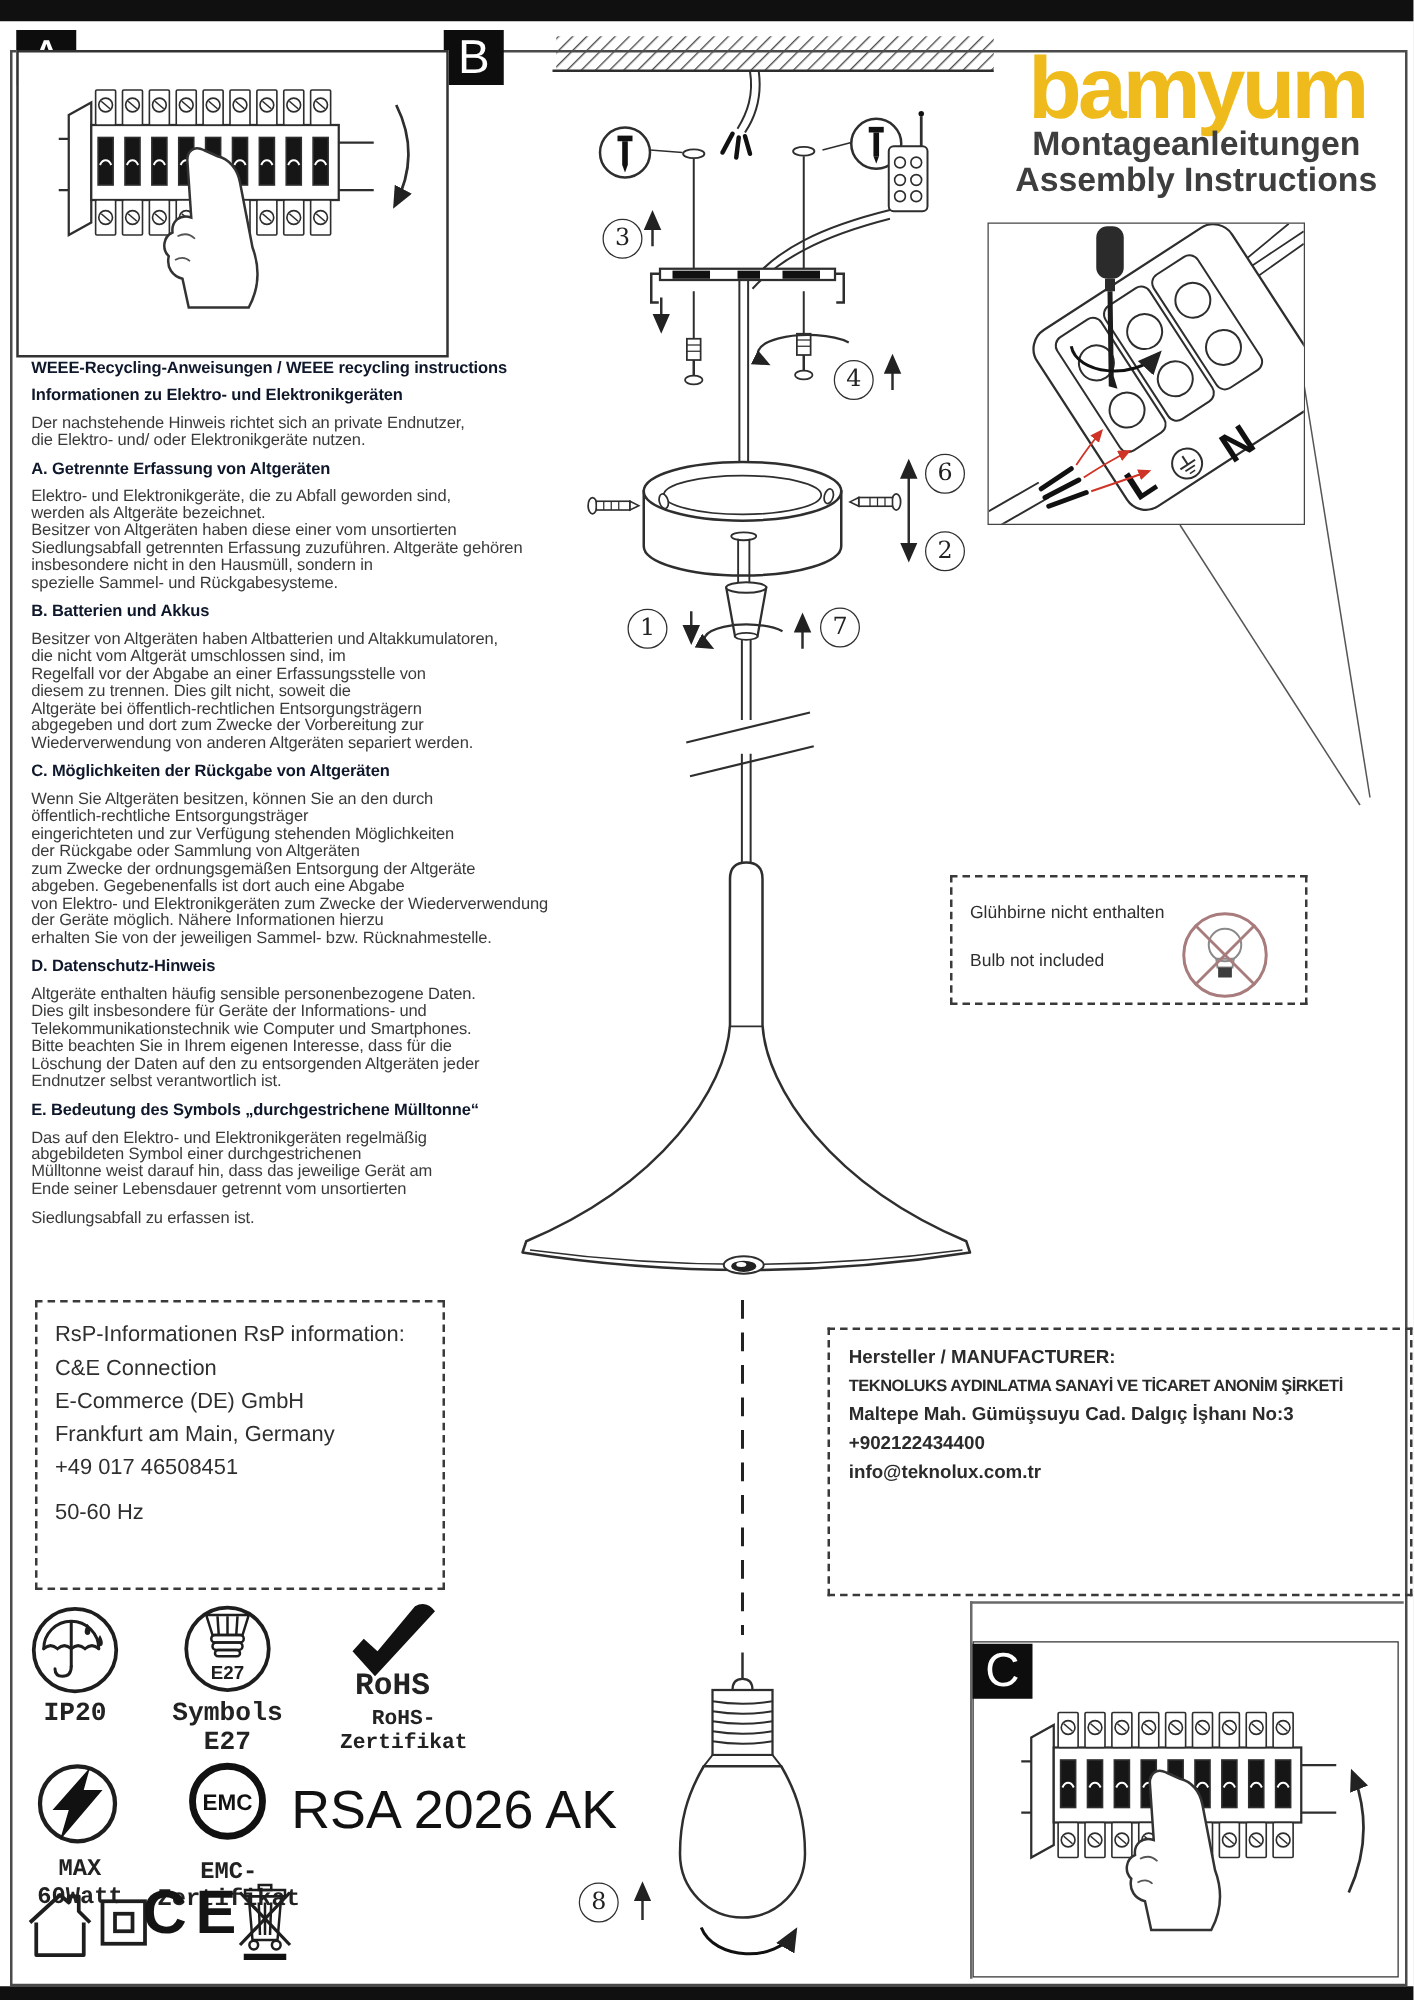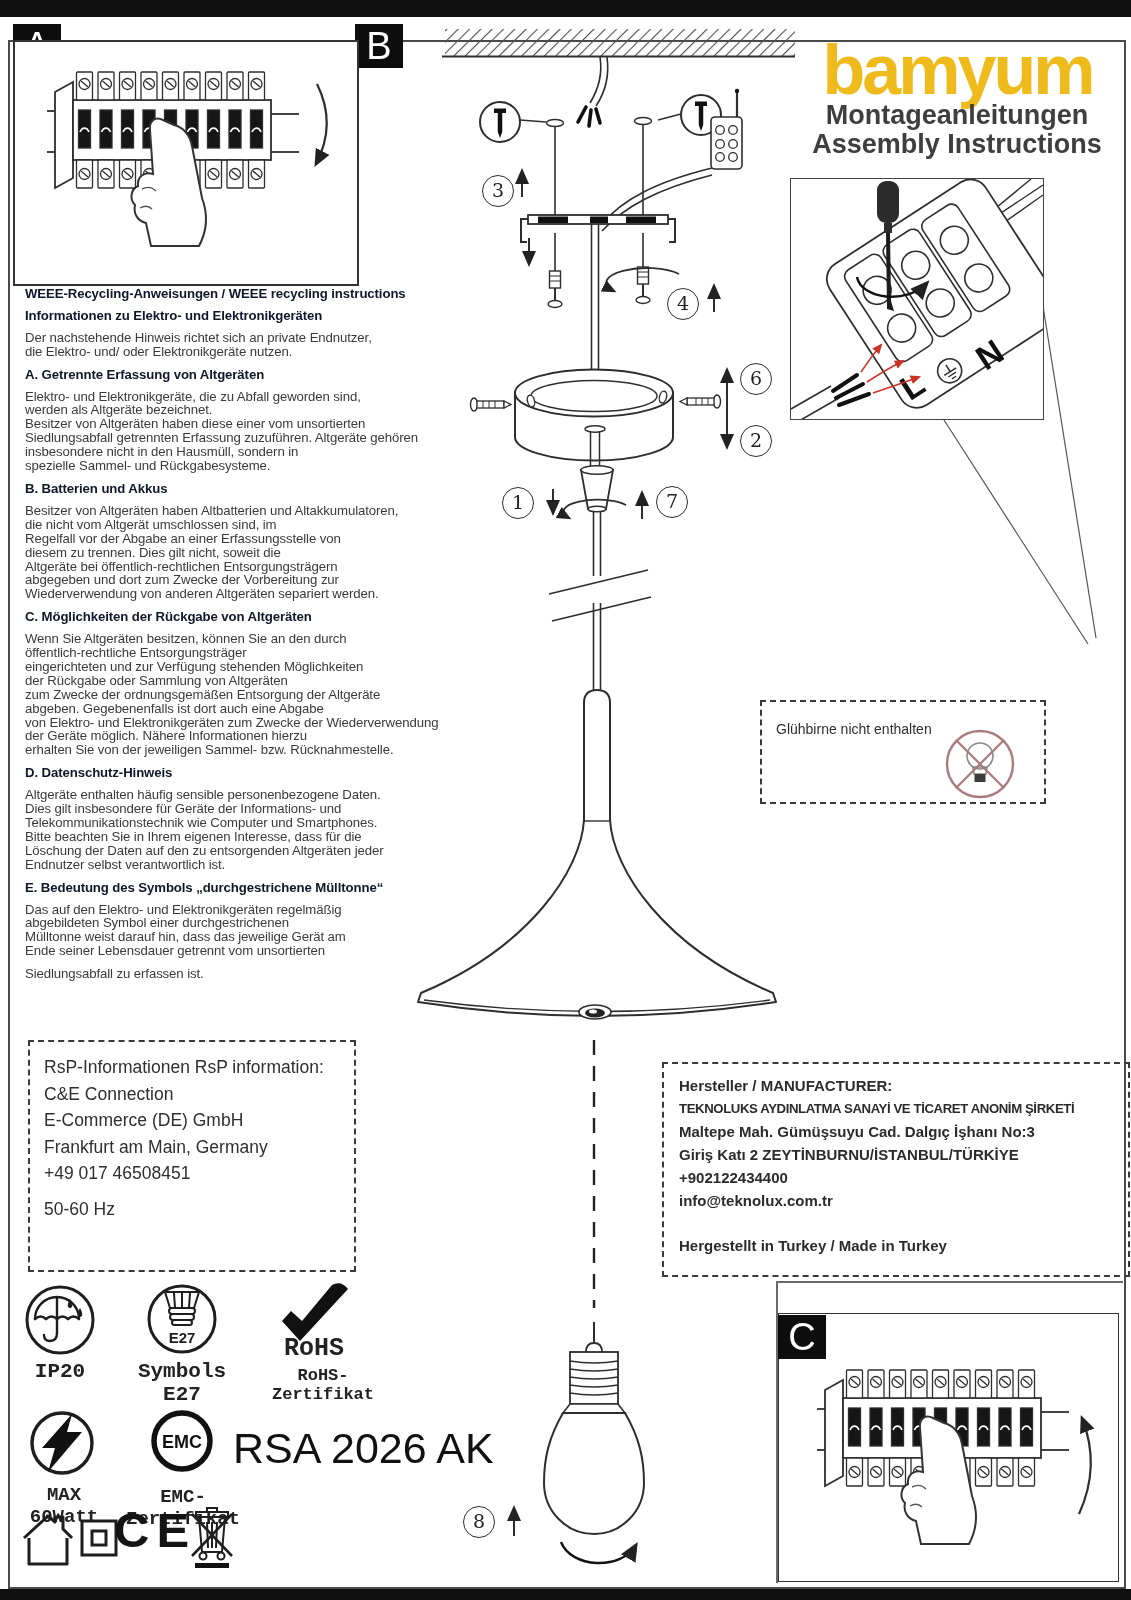--- a/index.html
+++ b/index.html
@@ -353,20 +353,21 @@
       <g stroke="#cf3326" stroke-width="1.5" fill="none">
         <path d="M70 193 Q 80 178 90 166" marker-end="url(#ahr)"></path>
         <path d="M76 203 Q 96 190 112 182" marker-end="url(#ahr)"></path>
         <path d="M82 214 Q 106 206 128 198" marker-end="url(#ahr)"></path>
       </g>
     </svg>
   </div>
 
   <div class="dashedbox bulbbox">
     <div>Glühbirne nicht enthalten</div>
+    <div>Bulb not included</div>
   </div>
   <svg class="abs" style="left:942px;top:726px" width="76" height="76" viewBox="0 0 76 76">
     <circle cx="38" cy="38" r="33" fill="#fff" stroke="#a87c7c" stroke-width="2.4"></circle>
     <g stroke="#8a8a8a" stroke-width="1.6" fill="none">
       <circle cx="38" cy="30" r="13"></circle>
       <path d="M31 41 L45 41 L44 48 L32 48 Z"></path>
     </g>
     <rect x="32.5" y="48" width="11" height="8" fill="#3d3d3d"></rect>
     <line x1="14" y1="14" x2="62" y2="62" stroke="#a87c7c" stroke-width="2.2"></line>
     <line x1="62" y1="14" x2="14" y2="62" stroke="#a87c7c" stroke-width="2.2"></line>
@@ -378,24 +379,22 @@
     <div>E-Commerce (DE) GmbH</div>
     <div>Frankfurt am Main, Germany</div>
     <div>+49 017 46508451</div>
     <div class="gap">50-60 Hz</div>
   </div>
 
   <div class="dashedbox mfrbox">
     <div>Hersteller / MANUFACTURER:</div>
     <div class="small">TEKNOLUKS AYDINLATMA SANAYİ VE TİCARET ANONİM ŞİRKETİ</div>
     <div>Maltepe Mah. Gümüşsuyu Cad. Dalgıç İşhanı No:3</div>
-    <div>Giriş Katı 2 ZEYTİNBURNU/İSTANBUL/TÜRKİYE</div>
     <div>+902122434400</div>
     <div>info@teknolux.com.tr</div>
-    <div class="gap">Hergestellt in Turkey / Made in Turkey</div>
   </div>
 
   <svg class="abs" style="left:24px;top:1283px" width="72" height="74" viewBox="0 0 72 74">
     <circle cx="36" cy="37" r="33" fill="none" stroke="#1e1e1e" stroke-width="3"></circle>
     <g stroke="#1e1e1e" stroke-width="2.4" fill="none" stroke-linecap="round">
       <path d="M11 36 A 22 22 0 0 1 55 36"></path>
       <path d="M11 36 Q 16.5 31 22 36 Q 27.5 31 33 36 Q 38.5 31 44 36 Q 49.5 31 55 36"></path>
       <line x1="33" y1="15" x2="33" y2="50"></line>
       <path d="M33 50 Q 33 58 26 58 Q 20 58 20 52"></path>
     </g>

